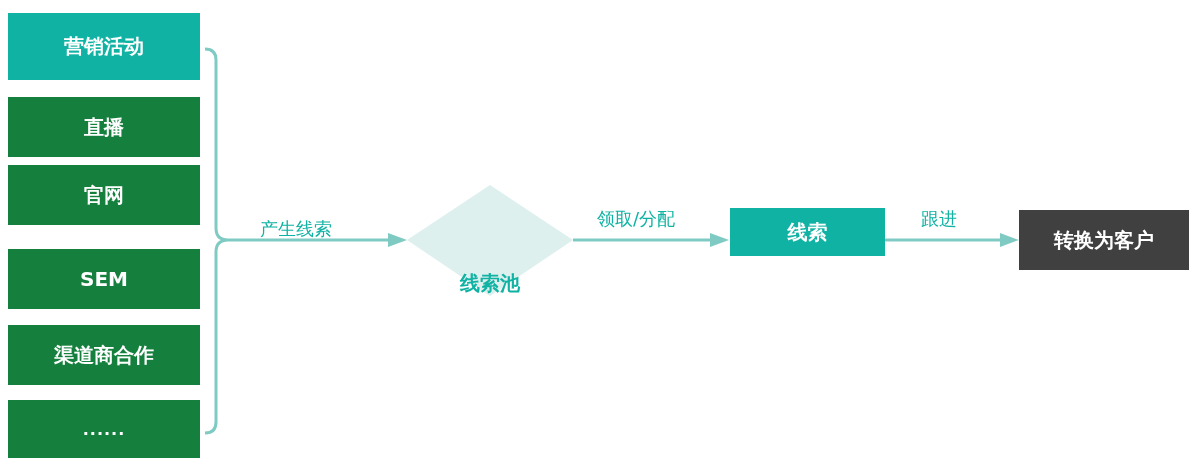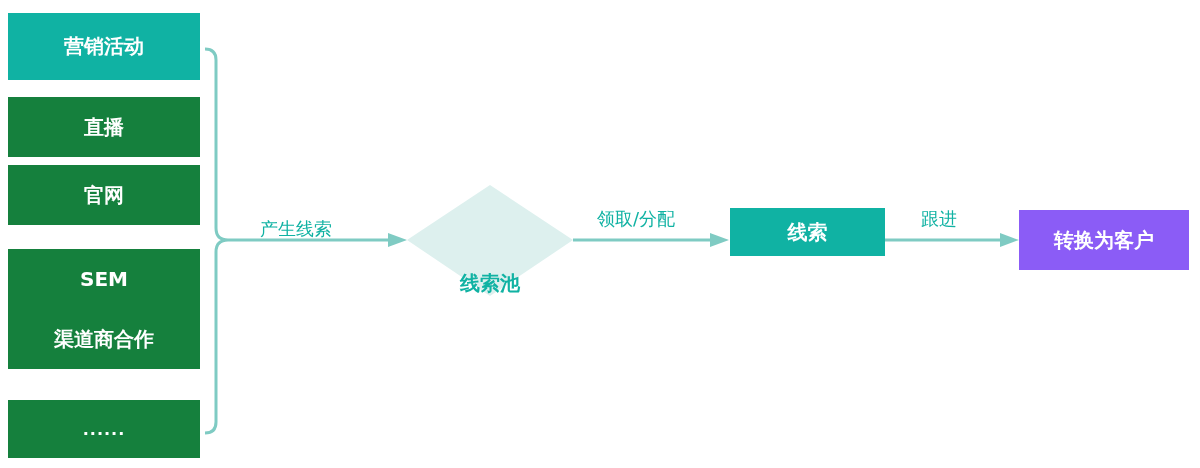--- a/index.html
+++ b/index.html
@@ -3,21 +3,21 @@
 <meta charset="utf-8">
 <style>
   html, body { margin: 0; padding: 0; background: #ffffff; }
   body { width: 1200px; height: 468px; position: relative; overflow: hidden;
          font-family: "DejaVu Sans", "Liberation Sans", sans-serif; }
   .box { position: absolute; display: flex; align-items: center; justify-content: center;
          border-radius: 0; color: #ffffff; font-weight: bold; font-size: 20px; box-sizing: border-box; }
   .src-box { left: 8px; width: 192px; height: 60px; background: #15803d; }
   .src-box.active { background: #10b2a3; }
   .lead-box { left: 730px; top: 208px; width: 155px; height: 48px; background: #10b2a3; }
-  .cust-box { left: 1019px; top: 210px; width: 170px; height: 60px; background: #8b5cf6; }
+  .cust-box { left: 1019px; top: 210px; width: 170px; height: 60px; background: #404040; }
   .edge-label { position: absolute; color: #10b2a3; font-size: 18px; white-space: nowrap; }
   .pool-label { position: absolute; left: 407px; top: 185px; width: 166px; height: 112px;
                 display: flex; align-items: flex-end; justify-content: center;
                 color: #10b2a3; font-weight: bold; font-size: 20px; }
   svg.lines { position: absolute; left: 0; top: 0; }
 </style>
 </head>
 <body>
 
 <svg class="lines" width="1200" height="468">
@@ -41,21 +41,21 @@
 </div>
 <div class="box src-box" style="top:97px;">
   <span>直播</span>
 </div>
 <div class="box src-box" style="top:165px;">
   <span>官网</span>
 </div>
 <div class="box src-box" style="top:249px;">
   <span>SEM</span>
 </div>
-<div class="box src-box" style="top:309px;">
+<div class="box src-box" style="top:325px;">
   <span>渠道商合作</span>
 </div>
 <div class="box src-box" style="top:400px;height:58px;">
   <span style="font-size:16px;letter-spacing:1px;">......</span>
 </div>
 
 <span class="edge-label" style="left:260px;top:207px;margin-top:10px;">产生线索</span>
 <div class="pool-label">
     <span>线索池</span>
   </div>

